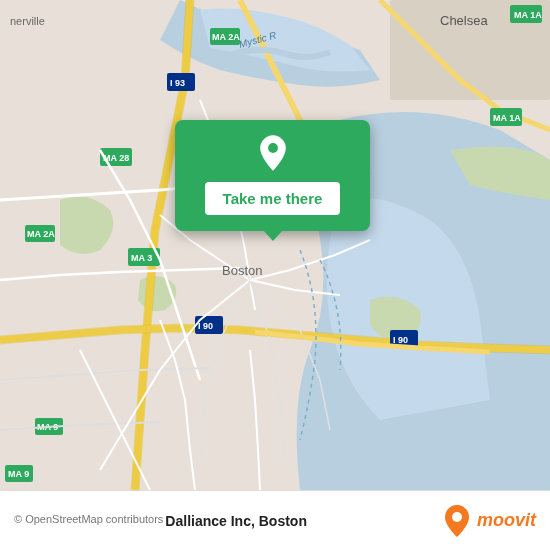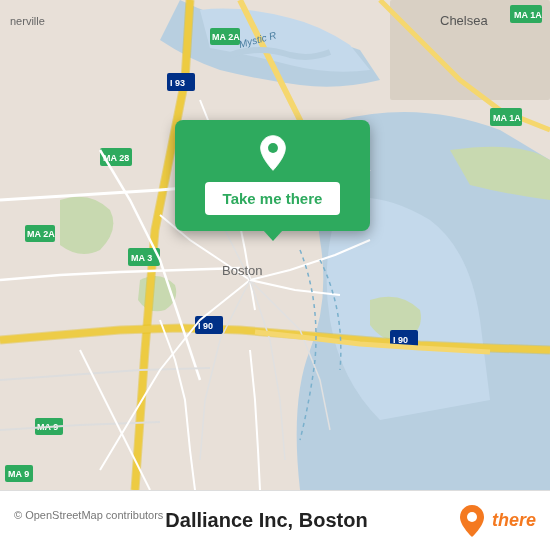--- a/index.html
+++ b/index.html
@@ -210,22 +210,22 @@
       <path d="M19 2C10.7 2 4 8.7 4 17C4 28.5 19 44 19 44C19 44 34 28.5 34 17C34 8.7 27.3 2 19 2Z" fill="white" stroke="white" stroke-width="1"></path>
       <circle cx="19" cy="17" r="6" fill="#2eaa5e"></circle>
     </svg>
     <button id="take-me-there-btn">Take me there</button>
   </div>
 </div>
 
 <div id="bottom-bar">
   <div style="display:flex; flex-direction:row; gap:2px;">
     <span style="font-size:11px;color:#777;">© OpenStreetMap contributors</span>
-    <span style="font-size:20px;font-weight:600;color:#222;">Dalliance Inc, Boston</span>
+    <span style="font-size:14px;font-weight:600;color:#222;">Dalliance Inc, Boston</span>
   </div>
   <div id="moovit-logo">
     <svg class="moovit-pin" viewBox="0 0 28 34" xmlns="http://www.w3.org/2000/svg">
       <path d="M14 1C7.4 1 2 6.4 2 13C2 22 14 33 14 33C14 33 26 22 26 13C26 6.4 20.6 1 14 1Z" fill="#f47920"></path>
       <circle cx="14" cy="13" r="5" fill="white"></circle>
     </svg>
-    <span class="moovit-text">there</span>
+    <span class="moovit-text">moovit</span>
   </div>
 </div>
 
 </body></html>

